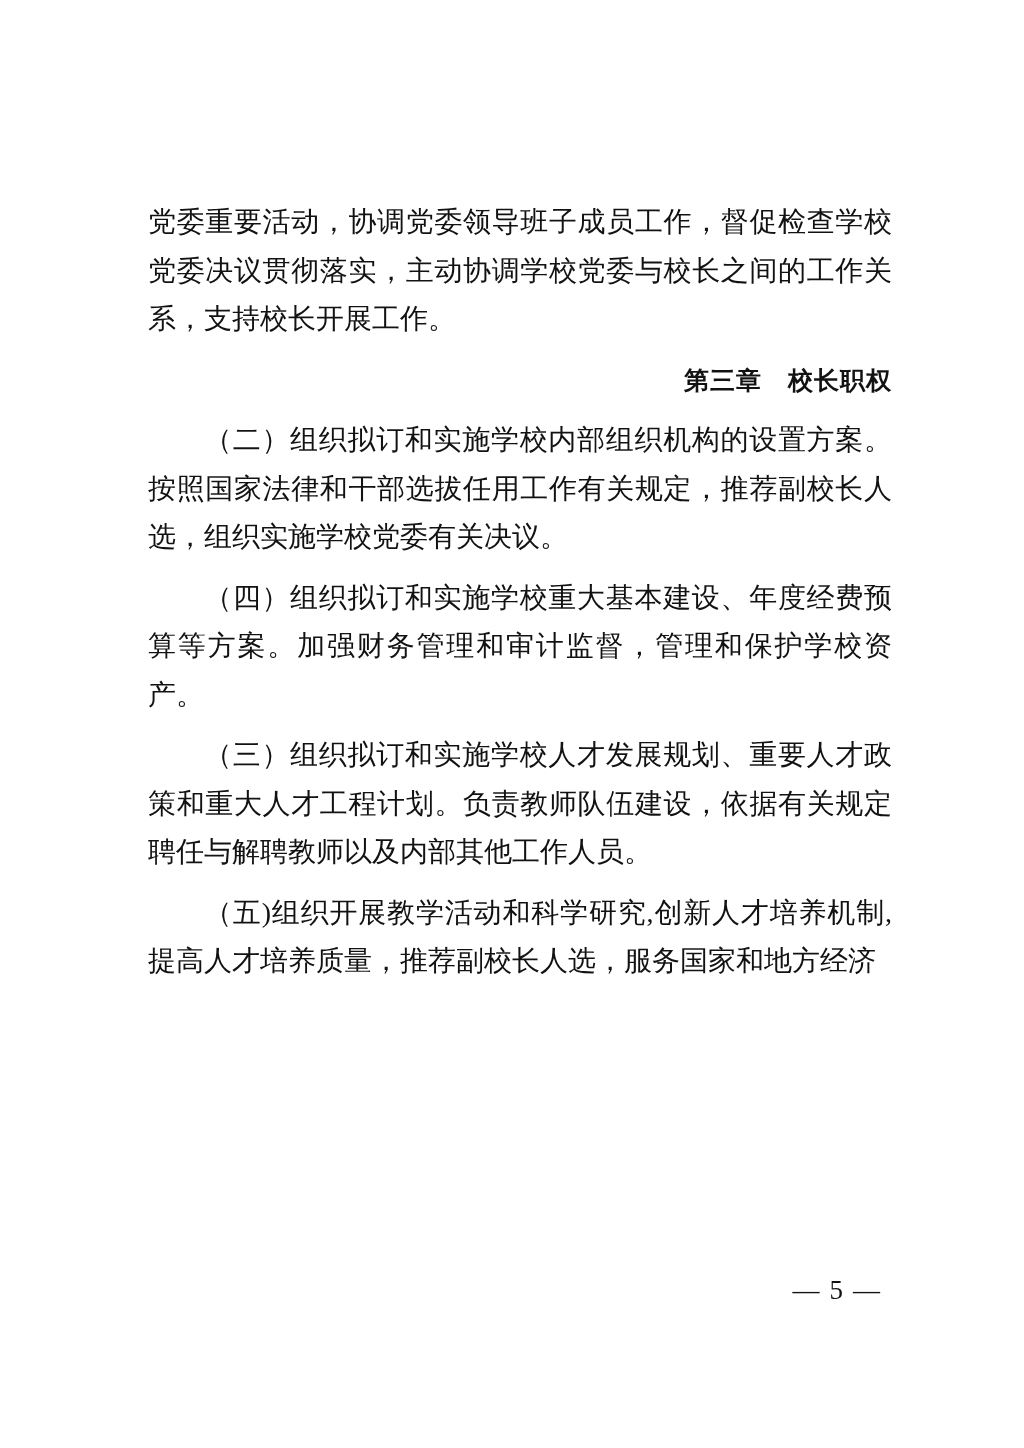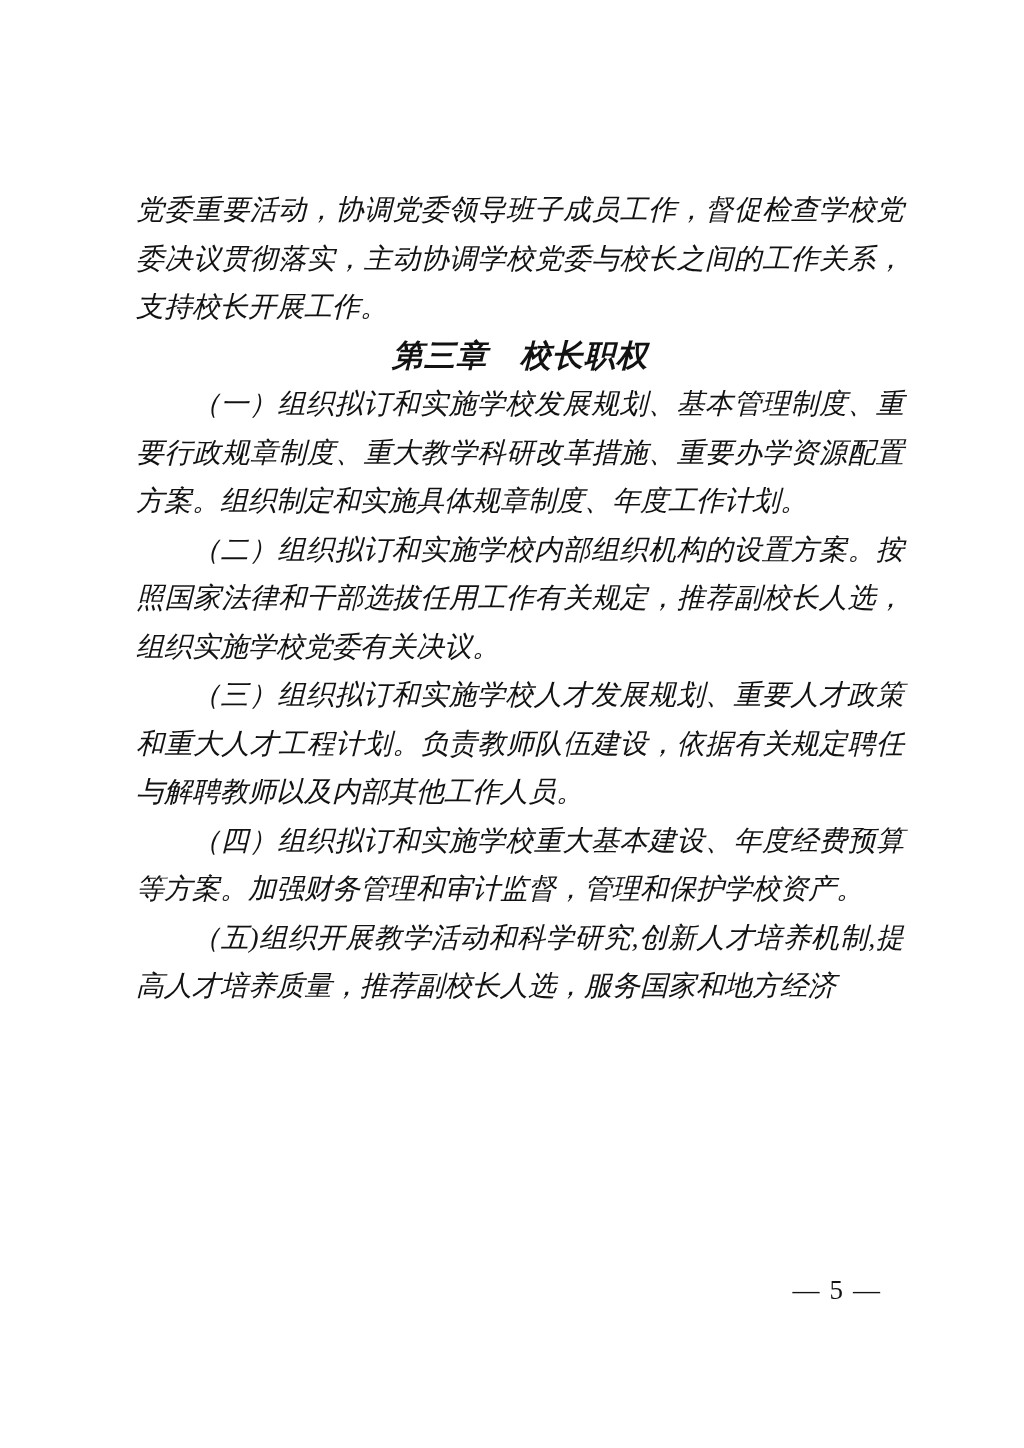--- a/index.html
+++ b/index.html
@@ -20,34 +20,33 @@
     position: absolute;
     left: 136px;
     top: 186px;
     width: 768px;
     font-size: 28px;
     line-height: 48.5px;
     text-align: justify;
     text-justify: inter-character;
   }
   .para {
-    margin: 0;
+    margin: 12px;
     padding: 0;
     text-indent: 2em;
-    font-style: italic;
   }
   .para.continuation {
     text-indent: 0;
   }
   .para.heading {
     text-indent: 0;
-    text-align: center;
+    text-align: right;
     font-family: "Liberation Sans", sans-serif;
     font-weight: 700;
-    font-size: 31px;
+    font-size: 25px;
     letter-spacing: 1px;
   }
   .lead {
     font-weight: 700;
     font-family: "Liberation Sans", sans-serif;
   }
   .footer {
     position: absolute;
     top: 1272px;
     right: 144px;
@@ -63,22 +62,21 @@
     margin: 0 10px;
   }
 </style>
 </head>
 <body>
 
 <div class="page">
   <main class="doc-body">
       <p class="para continuation">党委重要活动，协调党委领导班子成员工作，督促检查学校党委决议贯彻落实，主动协调学校党委与校长之间的工作关系，支持校长开展工作。</p>
       <p class="para heading">第三章　校长职权</p>
-      <p class="para item">（一）组织拟订和实施学校发展规划、基本管理制度、重要行政规章制度、重大教学科研改革措施、重要办学资源配置方案。组织制定和实施具体规章制度、年度工作计划。</p>
       <p class="para item">（二）组织拟订和实施学校内部组织机构的设置方案。按照国家法律和干部选拔任用工作有关规定，推荐副校长人选，组织实施学校党委有关决议。</p>
+      <p class="para item">（四）组织拟订和实施学校重大基本建设、年度经费预算等方案。加强财务管理和审计监督，管理和保护学校资产。</p>
       <p class="para item">（三）组织拟订和实施学校人才发展规划、重要人才政策和重大人才工程计划。负责教师队伍建设，依据有关规定聘任与解聘教师以及内部其他工作人员。</p>
-      <p class="para item">（四）组织拟订和实施学校重大基本建设、年度经费预算等方案。加强财务管理和审计监督，管理和保护学校资产。</p>
       <p class="para item">（五)组织开展教学活动和科学研究,创新人才培养机制,提高人才培养质量，推荐副校长人选，服务国家和地方经济</p>
     </main>
   <div class="footer">
     <span class="dash">—</span><span class="num">5</span><span class="dash">—</span>
   </div>
 </div>
 
 </body></html>

